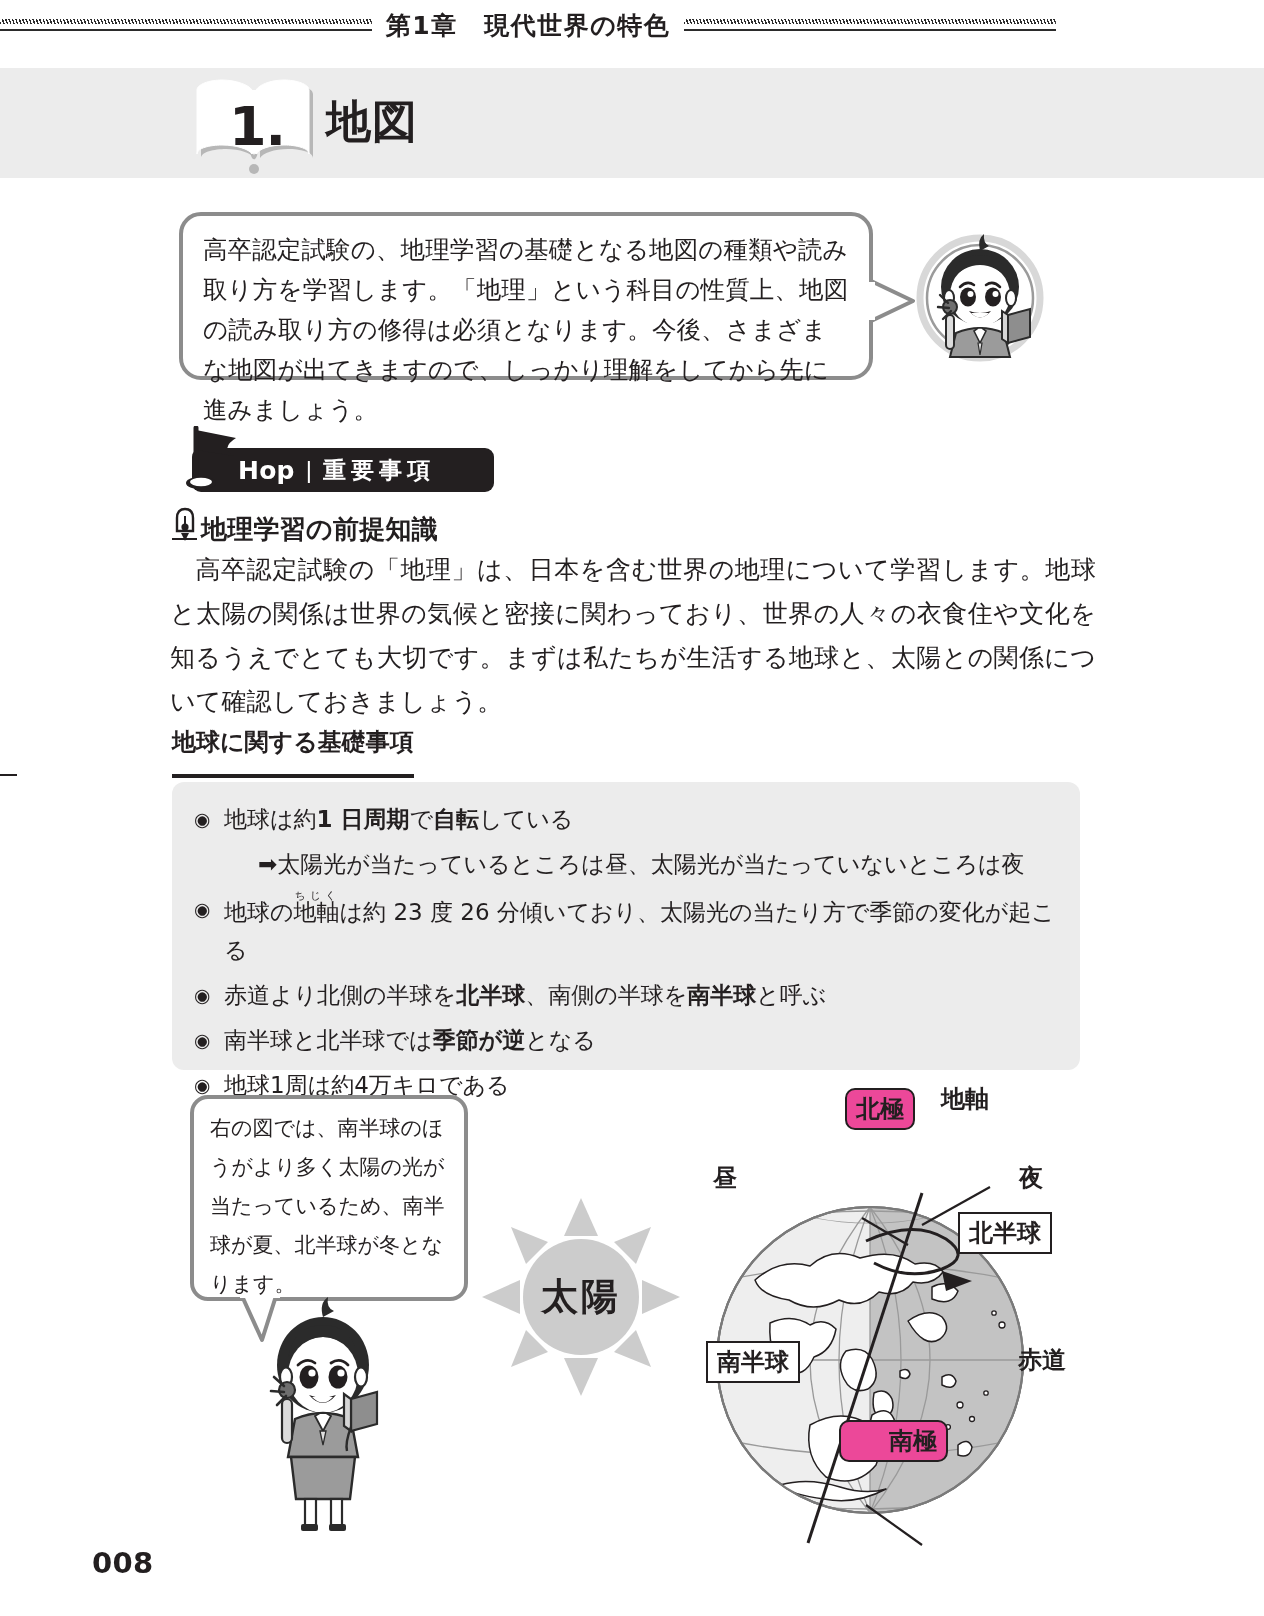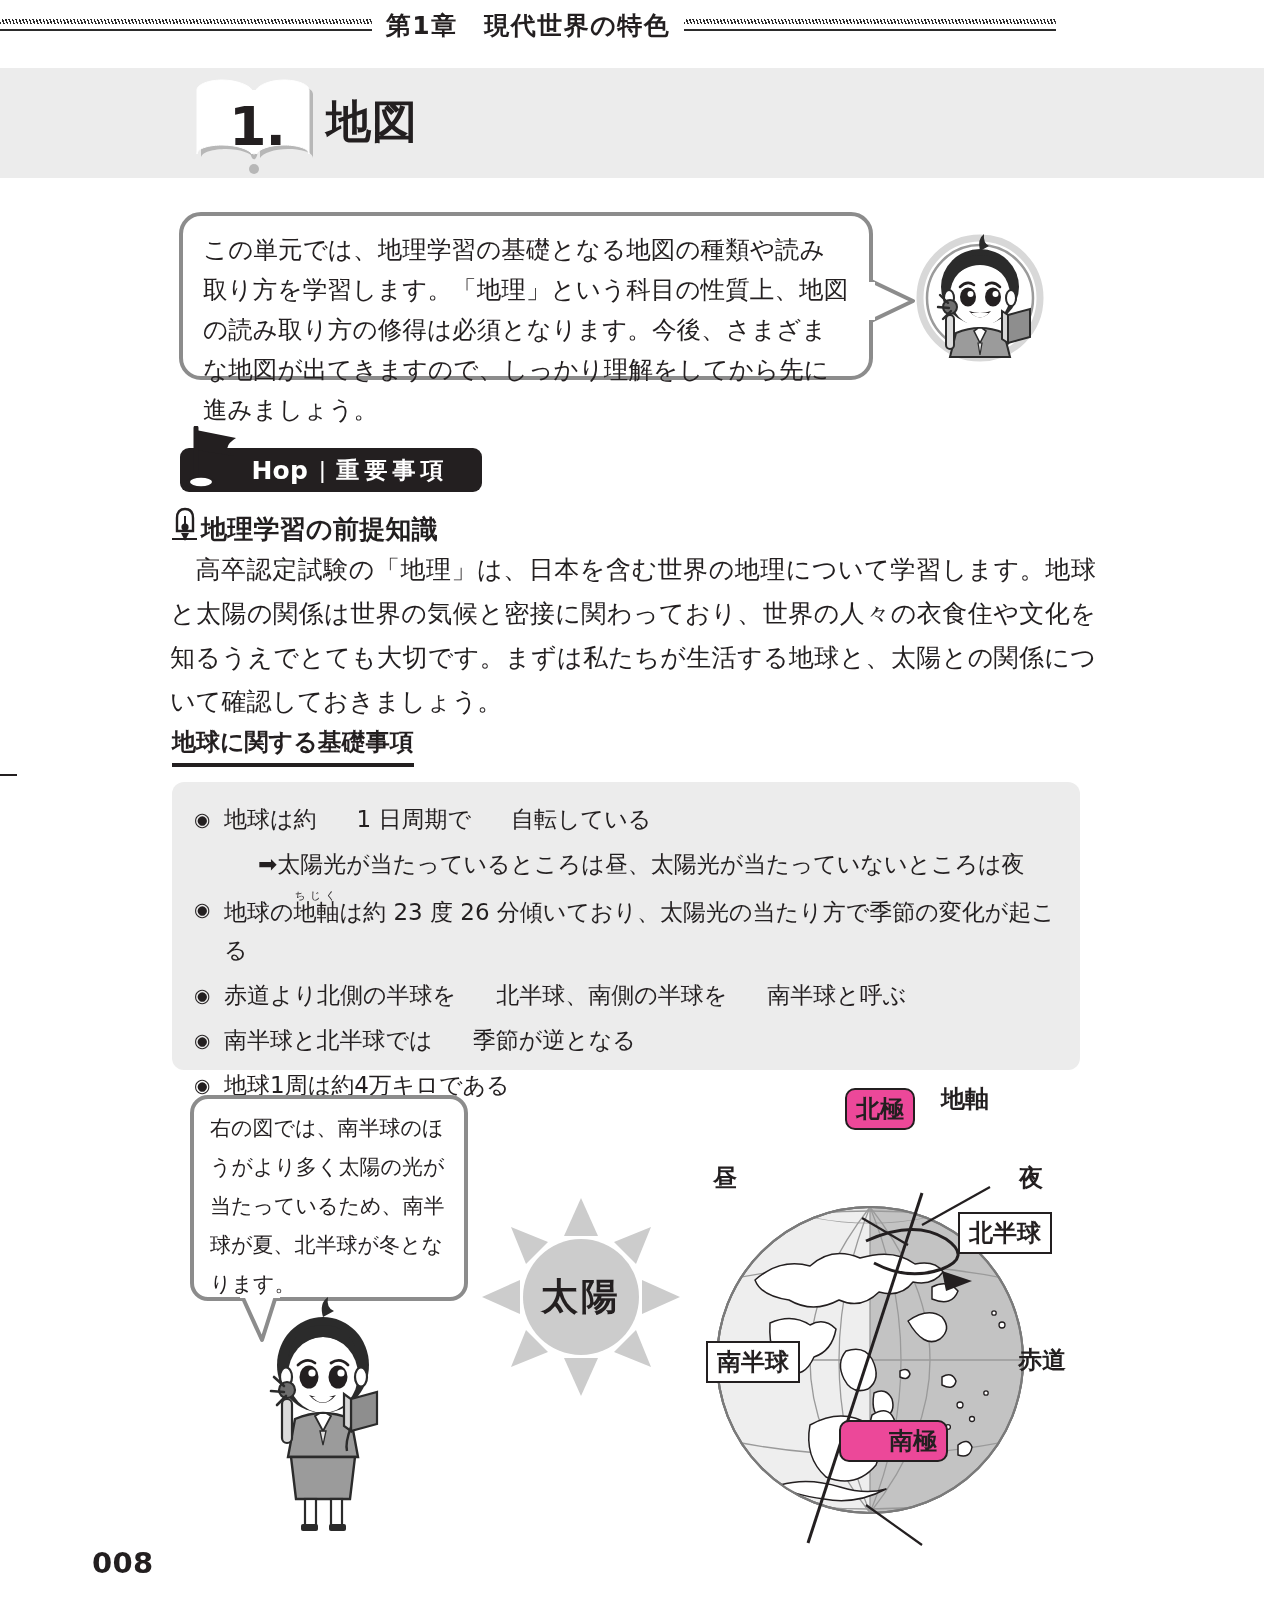--- a/index.html
+++ b/index.html
@@ -56,22 +56,22 @@
   .bubble-tail-top{
     position:absolute;left:869px;top:276px;width:46px;height:50px;
   }
 
   .avatar-top{position:absolute;left:916px;top:203px;width:128px;height:190px;}
   .avatar-bottom{position:absolute;left:243px;top:1295px;width:160px;height:236px;}
 
   
   .hop-wrap{position:absolute;left:176px;top:448px;width:320px;height:46px;}
   .hop-pill{
-    position:absolute;left:4px;top:0;width:302px;height:44px;background:#231f20;border-radius:9px;
-    display:flex;align-items:center;justify-content:center;gap:0;
+    position:absolute;left:16px;top:0;width:302px;height:44px;background:#231f20;border-radius:9px;
+    display:flex;align-items:center;gap:0;
   }
   .hop-en{color:#fff;font-size:25px;font-weight:700;letter-spacing:.01em;padding-left:46px;
           font-family:"DejaVu Sans","Liberation Sans",sans-serif;}
   .hop-sep{color:#fff;font-size:24px;margin:0 11px;font-weight:300;}
   .hop-jp{color:#fff;font-size:23px;font-weight:700;letter-spacing:.22em;padding-right:8px;
           font-family:"DejaVu Sans","Liberation Sans",sans-serif;}
   .flag{position:absolute;left:8px;top:-22px;width:56px;height:66px;}
 
   
   .h3row{position:absolute;left:170px;top:506px;display:flex;align-items:flex-end;gap:1px;}
@@ -85,35 +85,35 @@
   .bodypara{
     position:absolute;left:170px;top:548px;width:926px;
     font-size:25px;line-height:44px;letter-spacing:.005em;text-align:justify;
     font-family:"DejaVu Serif","Liberation Serif",serif;color:#231f20;
   }
 
   
   .subhead{
     position:absolute;left:172px;top:726px;
     font-size:24px;font-weight:700;color:#231f20;
-    padding-bottom:5px;border-bottom:4px solid #231f20;
+    padding-bottom:16px;border-bottom:4px solid #231f20;
     font-family:"DejaVu Sans","Liberation Sans",sans-serif;
   }
 
   
   .listbox{
     position:absolute;left:172px;top:782px;width:908px;height:288px;
     background:#ececec;border-radius:12px;box-sizing:border-box;
     padding:18px 22px 0 22px;
   }
   .li{display:flex;align-items:flex-start;font-size:23px;line-height:38px;color:#231f20;
       font-family:"DejaVu Sans","Liberation Sans",sans-serif;margin-bottom:7px;position:relative;}
   .li .mk{width:30px;flex:0 0 30px;font-size:19px;line-height:38px;}
   .li .tx{flex:1 1 auto;}
-  .li b{font-weight:400;padding-left:40px;}
+  .li b{font-weight:700;}
   .sub-arrow{margin-left:64px;font-size:23px;line-height:38px;margin-bottom:7px;color:#231f20;
              font-family:"DejaVu Sans","Liberation Sans",sans-serif;}
   .note{margin-left:52px;font-size:23px;line-height:38px;margin-bottom:7px;color:#231f20;
         font-family:"DejaVu Sans","Liberation Sans",sans-serif;}
   ruby{ruby-position:over;}
   rt{font-size:10.5px;font-weight:400;letter-spacing:.22em;line-height:1;}
 
   
   .bubble-bot{
     position:absolute;left:190px;top:1095px;width:278px;height:206px;
@@ -169,21 +169,21 @@
   <path d="M1 12 C1 6 14 2 26 2 C40 2 53 7 56 12 L56 76 C53 71 40 67 26 67 C14 67 1 70 1 76 Z" fill="#ffffff" stroke="#ffffff" stroke-width="1"></path>
   <path d="M113 12 C113 6 100 2 88 2 C74 2 63 7 60 12 L60 76 C63 71 74 67 88 67 C100 67 113 70 113 76 Z" fill="#ffffff" stroke="#ffffff" stroke-width="1"></path>
   <path d="M56 12 L56 78 Q58 86 60 78 L60 12 Z" fill="#ffffff"></path>
   <path d="M56 76 Q58 84 60 76" fill="none" stroke="#b7b7b7" stroke-width="3"></path>
   <circle cx="58" cy="91" r="5" fill="#b7b7b7"></circle>
 </svg>
 <div class="secnum">1.</div>
 <div class="sectitle">地図</div>
 
 <div class="bubble-top">
-  <p>この単元では、地理学習の基礎となる地図の種類や読み取り方を学習します。「地理」という科目の性質上、地図の読み取り方の修得は必須となります。今後、さまざまな地図が出てきますので、しっかり理解をしてから先に進みましょう。</p>
+  <p>高卒認定試験の、地理学習の基礎となる地図の種類や読み取り方を学習します。「地理」という科目の性質上、地図の読み取り方の修得は必須となります。今後、さまざまな地図が出てきますので、しっかり理解をしてから先に進みましょう。</p>
 </div>
 <svg class="bubble-tail-top" viewBox="0 0 46 50">
   <path d="M0 4 L44 25 L0 46" fill="#ffffff" stroke="#8c8c8c" stroke-width="4" stroke-linejoin="round"></path>
   <rect x="-6" y="6" width="12" height="38" fill="#ffffff"></rect>
 </svg>
 
 <svg class="avatar-top" viewBox="0 0 128 190">
   <circle cx="64" cy="95" r="60" fill="#ffffff" stroke="#d8d8d8" stroke-width="7"></circle>
   <circle cx="64" cy="95" r="53" fill="#ffffff" stroke="#9b9b9b" stroke-width="2.5"></circle>
   <g>

